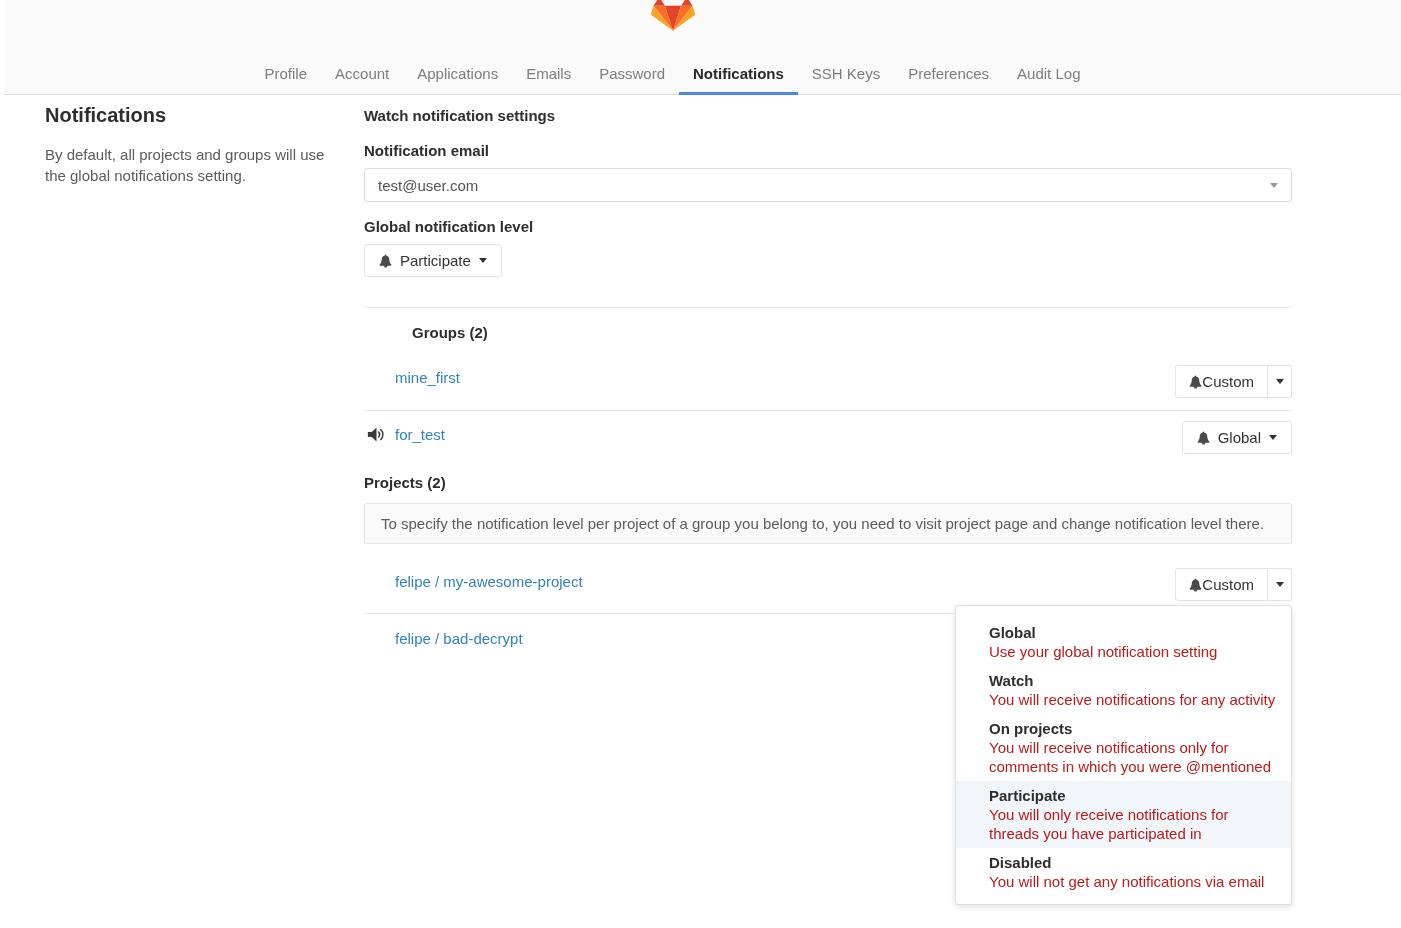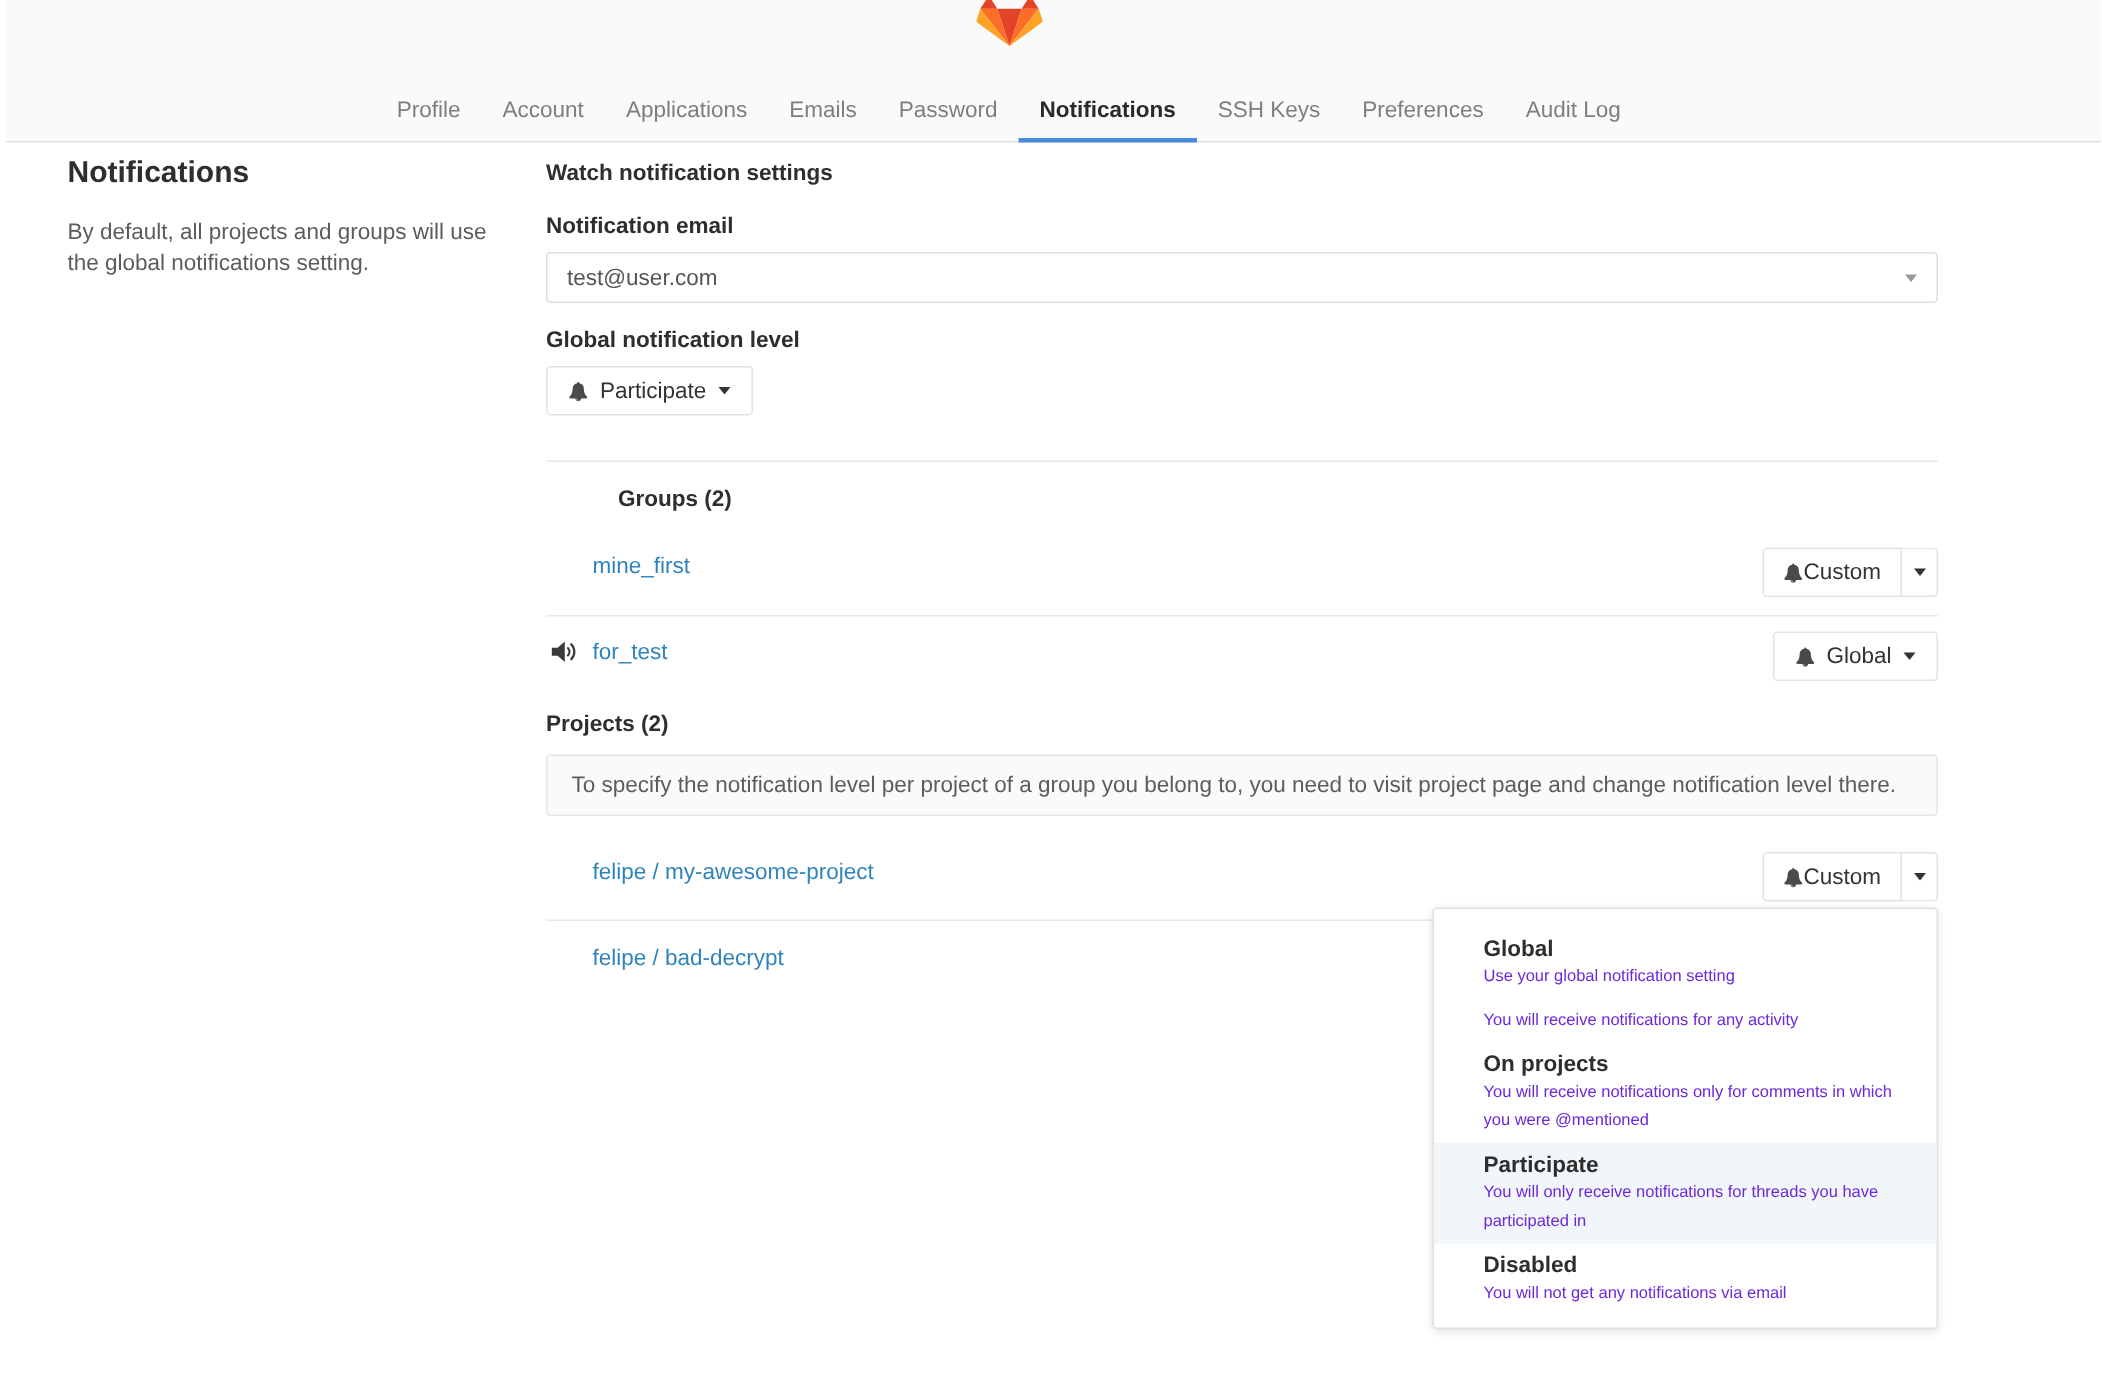--- a/index.html
+++ b/index.html
@@ -60,21 +60,21 @@
               border:1px solid #e5e5e5; border-radius:3px; display:flex; align-items:center;
               padding:0 16px; font-size:15px; color:#5c5c5c; }
 
   
   .dropdown { position:absolute; left:955px; top:605px; width:337px; background:#fff;
               border:1px solid #e0e0e0; border-radius:3px; padding:12px 0 8px;
               box-shadow:0 2px 6px rgba(0,0,0,0.12); z-index:10; }
   .dd-item { padding:5px 15px 5px 33px; cursor:pointer; }
   .dd-item.active { background:#f1f6fa; }
   .dd-title { font-size:15px; font-weight:bold; color:#2e2e2e; line-height:19px; }
-  .dd-desc { font-size:11px; color:#6d28d9; line-height:19px; }
+  .dd-desc { font-size:15px; color:#b91c1c; line-height:19px; }
 </style>
 </head>
 <body>
 
 <div class="page">
 
   <header class="topbar">
     <div class="header-inner">
       <div class="logo">
         <svg viewBox="0 0 586 559" xmlns="http://www.w3.org/2000/svg">
@@ -183,20 +183,21 @@
     <a class="row-link abs" style="top:534px; left:31px;">felipe / bad-decrypt</a>
 
   </main>
 
   <div class="dropdown">
     <div class="dd-item">
       <div class="dd-title">Global</div>
       <div class="dd-desc">Use your global notification setting</div>
     </div>
     <div class="dd-item">
+      <div class="dd-title">Watch</div>
       <div class="dd-desc">You will receive notifications for any activity</div>
     </div>
     <div class="dd-item">
       <div class="dd-title">On projects</div>
       <div class="dd-desc">You will receive notifications only for comments in which you were @mentioned</div>
     </div>
     <div class="dd-item active">
       <div class="dd-title">Participate</div>
       <div class="dd-desc">You will only receive notifications for threads you have participated in</div>
     </div>

